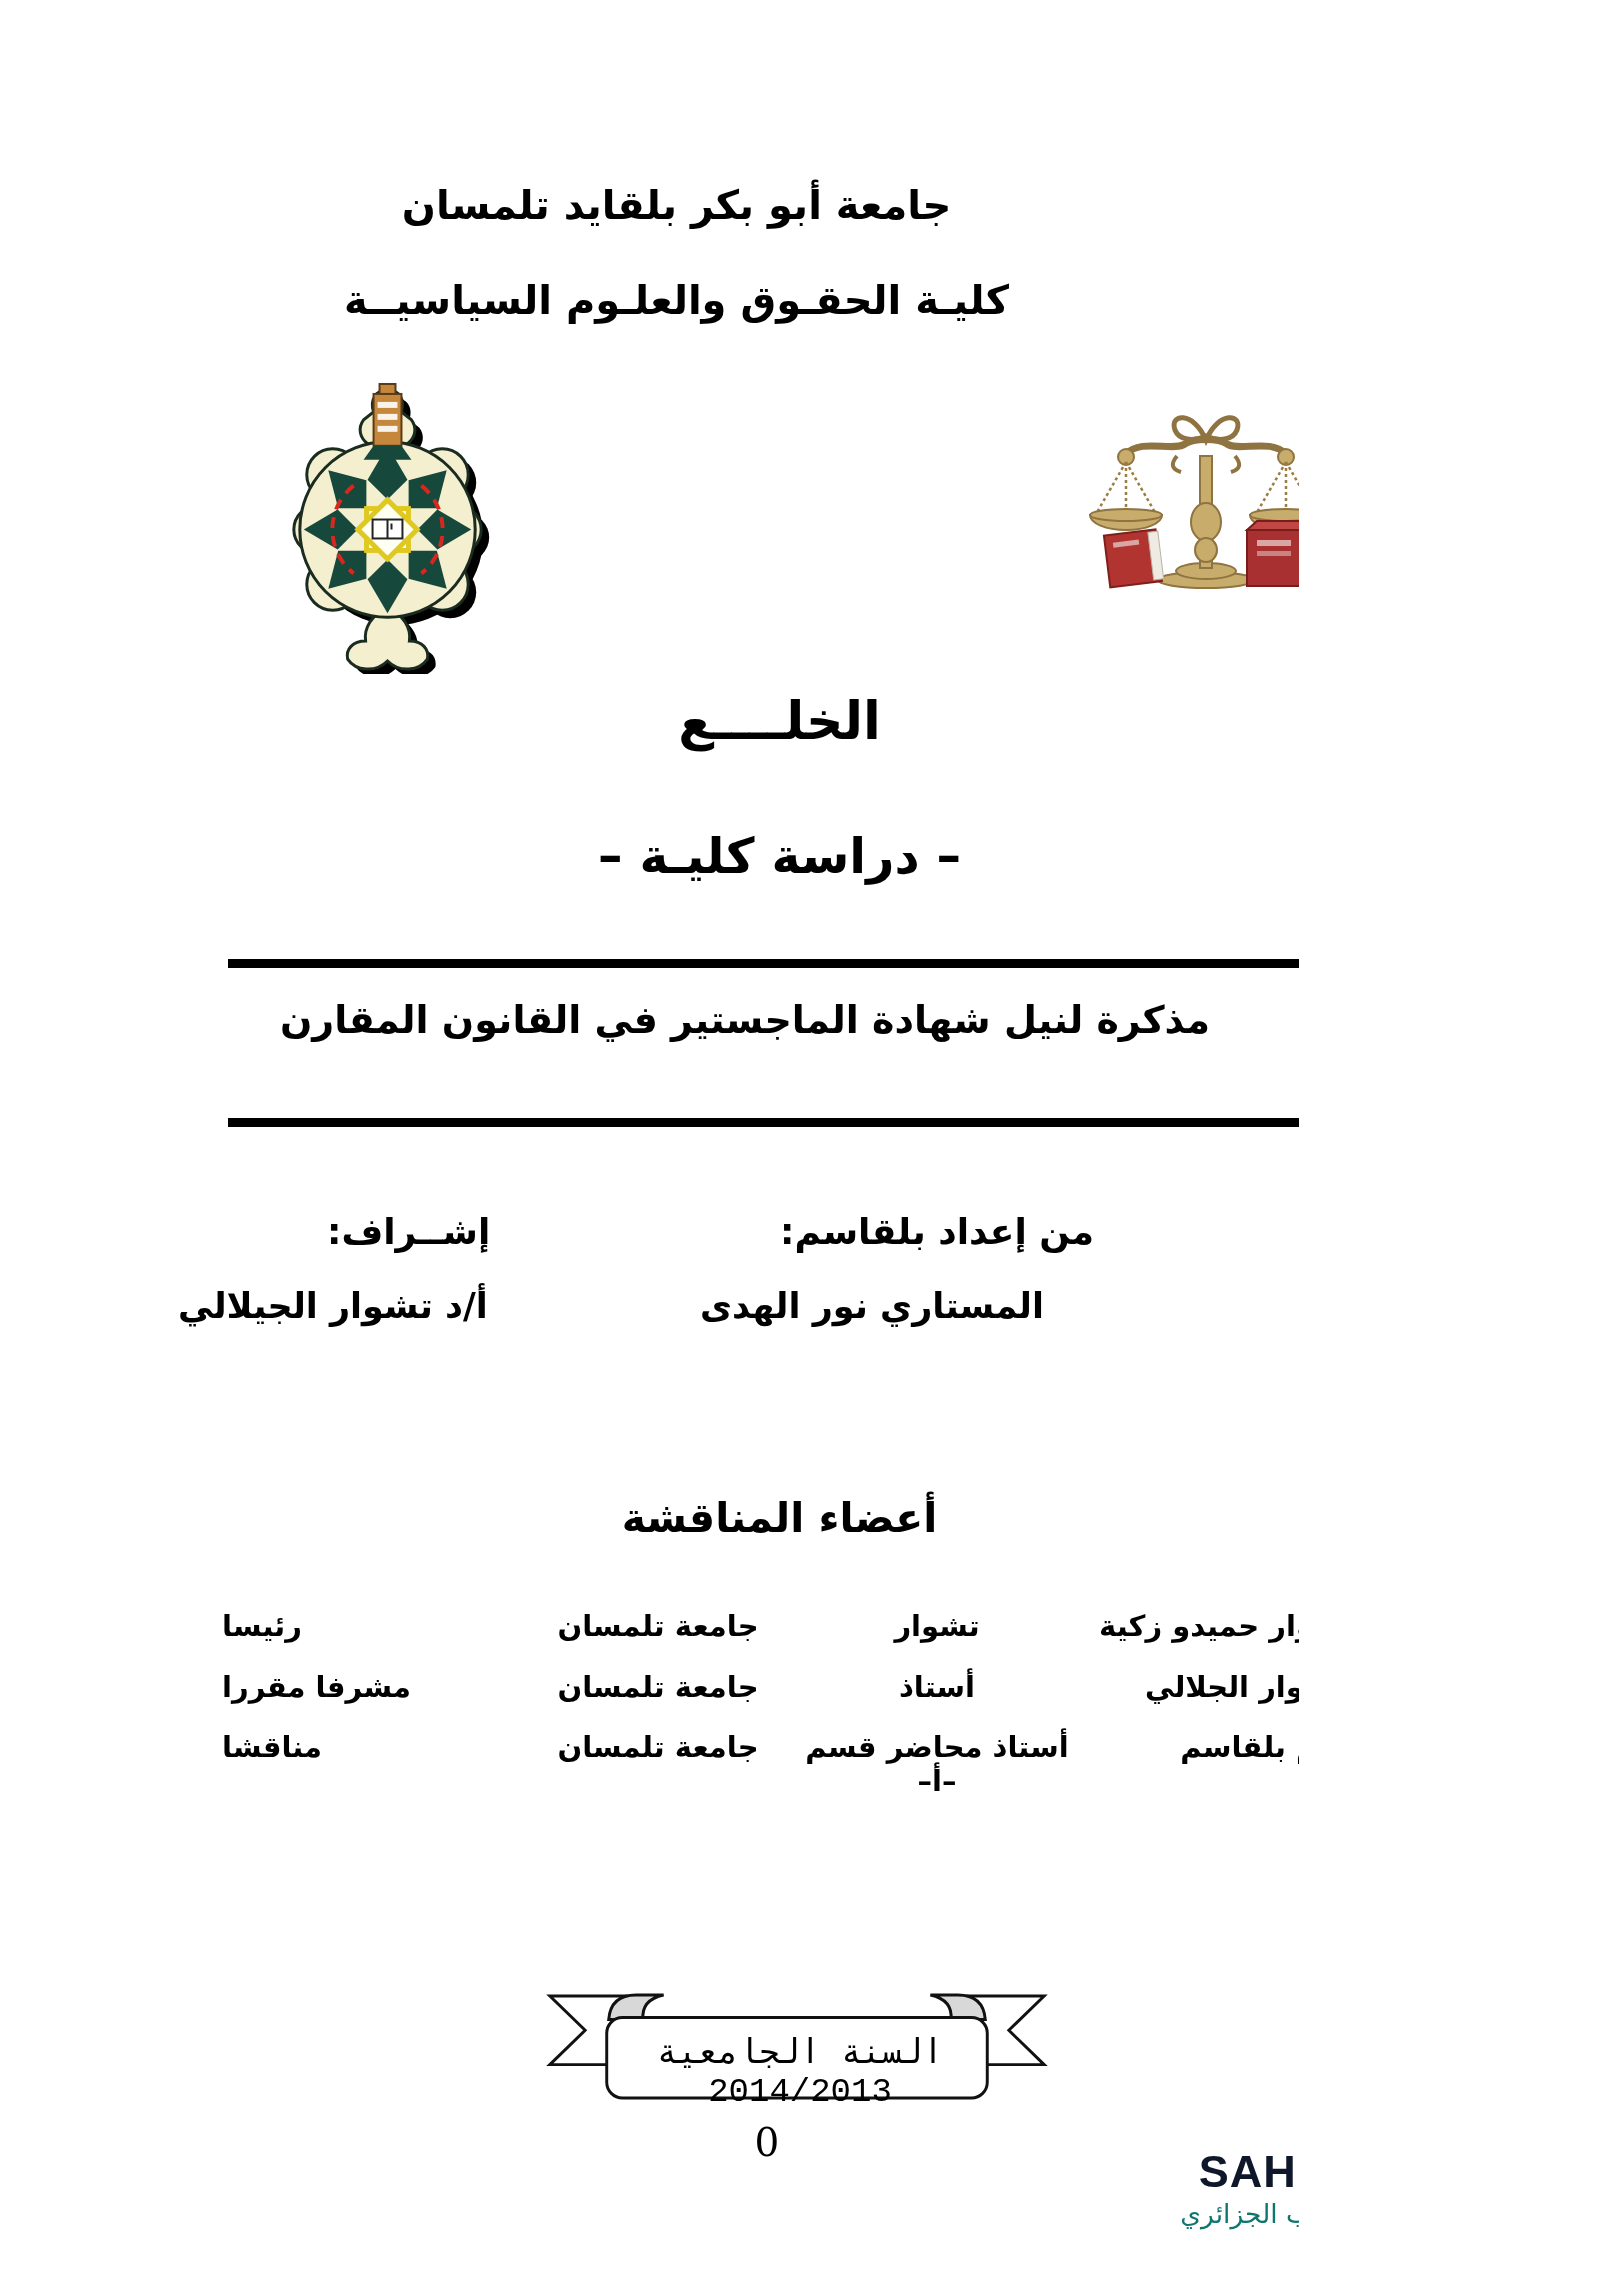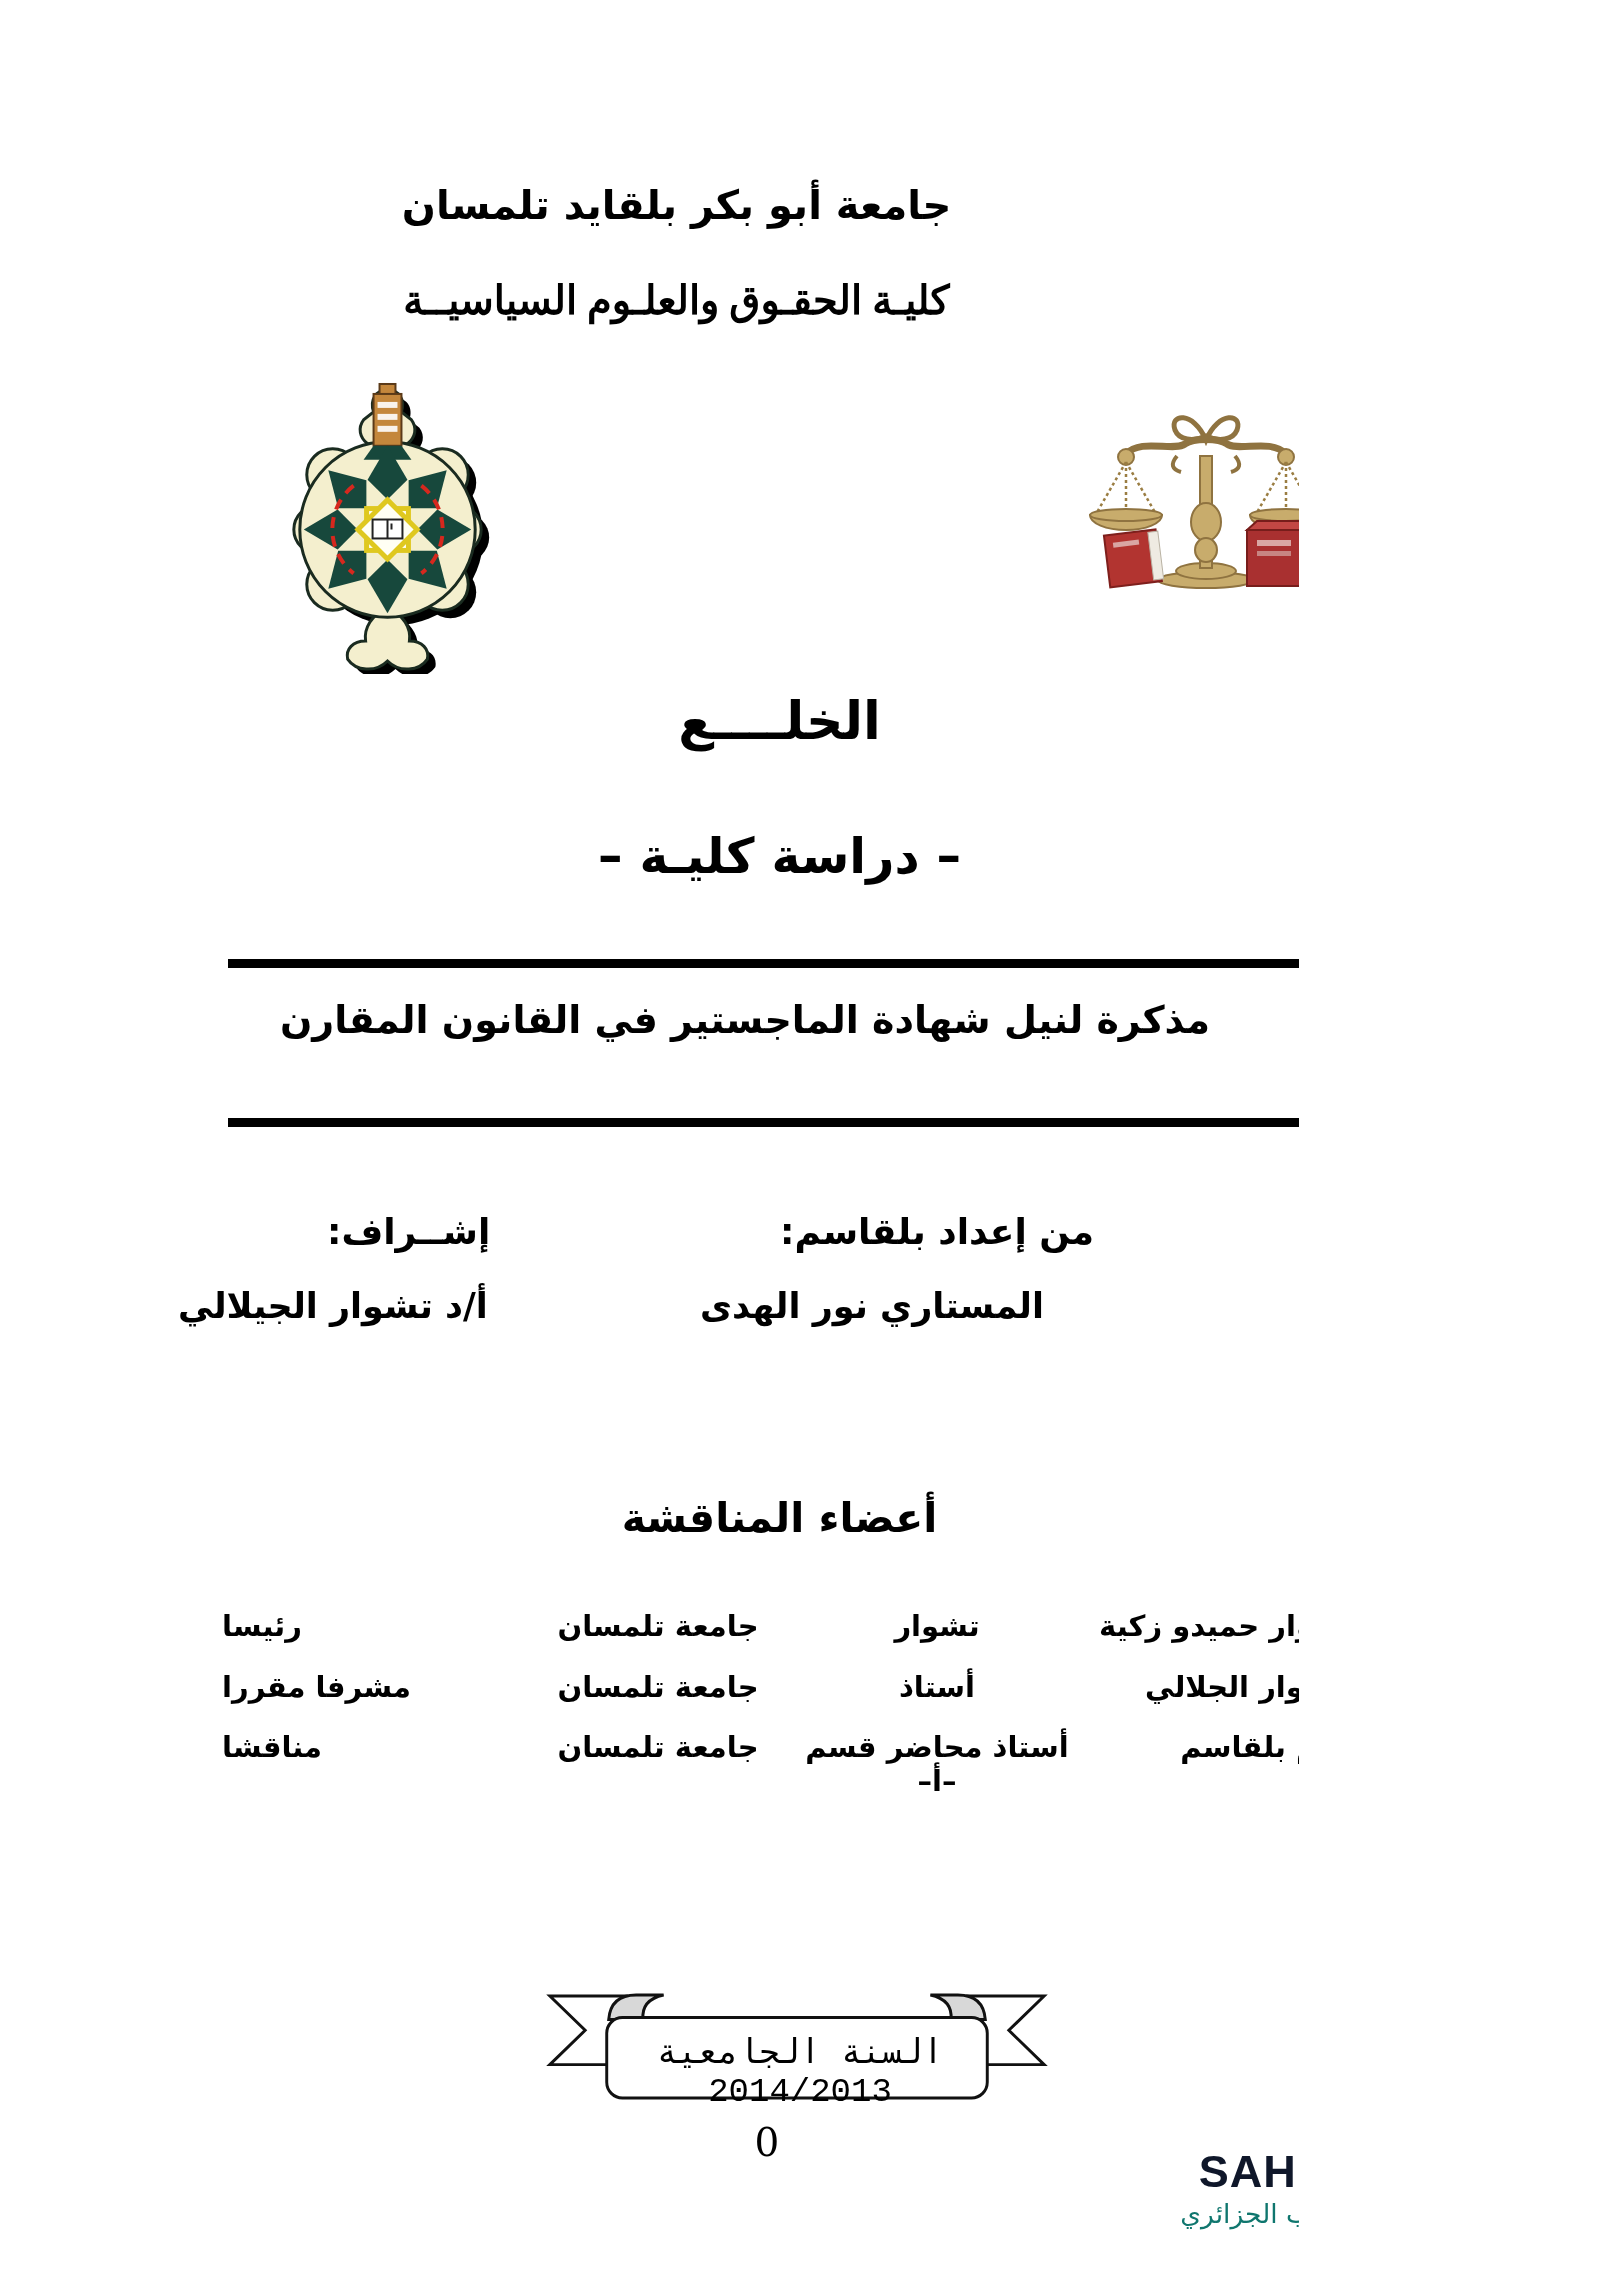--- a/index.html
+++ b/index.html
@@ -47,21 +47,21 @@
     letter-spacing:1px;text-align:right;white-space:nowrap;}
   .sahla-tag{font-size:26.5px;text-align:center;direction:rtl;margin-top:0px;}
 </style>
 </head>
 <body>
 
 <div class="page">
 
   <div class="hdr" style="top:182px;">جامعة أبو بكر بلقايد  تلمسان</div>
 
-  <div class="hdr" style="top:277px;font-family:Liberation Serif, serif;">كليـة الحقـوق والعلـوم السياسيــة</div>
+  <div class="hdr" style="top:277px;">كليـة الحقـوق والعلـوم السياسيــة</div>
 
   <svg class="abs" style="left:287px;top:380px;" width="206" height="294" viewBox="0 0 205 295">
 
     <g transform="translate(8,8)" fill="#000000">
       <circle cx="100" cy="150" r="88"></circle>
       <circle cx="155" cy="95" r="26"></circle>
       <circle cx="170" cy="150" r="24"></circle>
       <circle cx="155" cy="205" r="26"></circle>
       <path d="M100,225 C116,238 124,248 122,262 C135,262 142,270 140,280 C132,292 112,294 100,282 C88,294 68,292 60,280 C58,270 65,262 78,262 C76,248 84,238 100,225 Z"></path>
       <path d="M100,10 C112,10 118,20 114,32 L124,40 C130,48 128,58 120,64 L80,64 C72,58 70,48 76,40 L86,32 C82,20 88,10 100,10 Z"></path>

